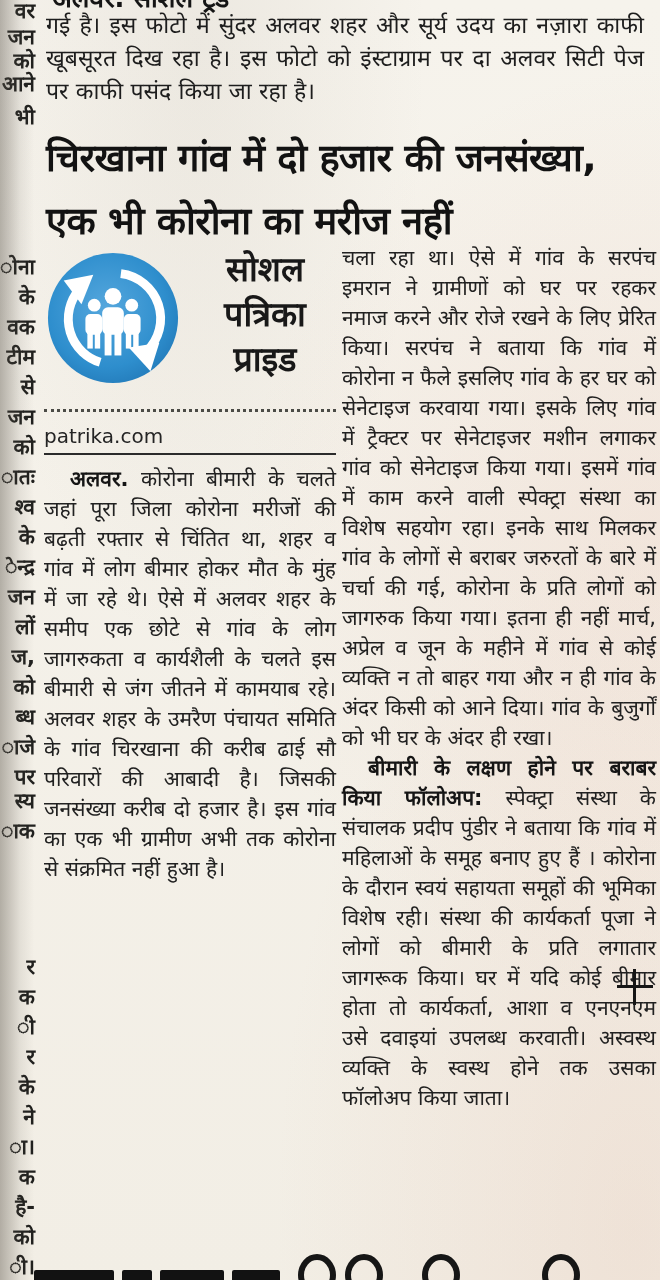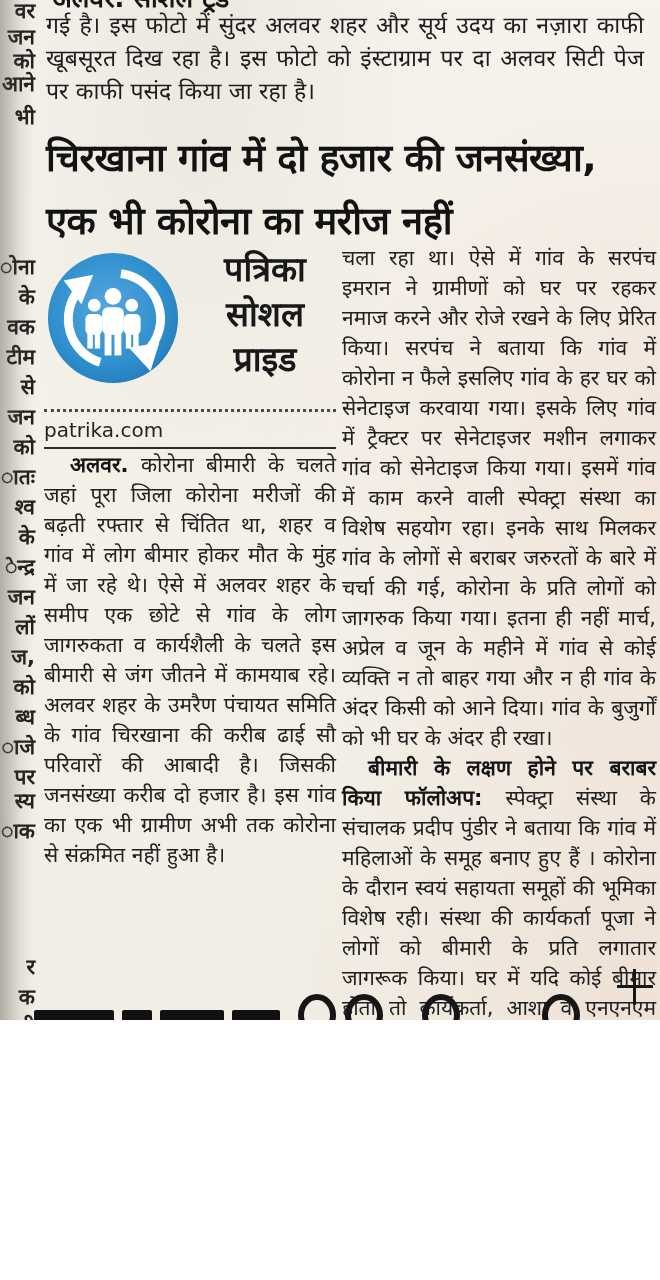--- a/index.html
+++ b/index.html
@@ -1,18 +1,18 @@
 <!DOCTYPE html>
 <html><head>
 <meta charset="utf-8">
 <style>
   html,body{margin:0;padding:0;}
   body{width:660px;height:1280px;overflow:hidden;}
   .page{
-    position:relative;width:660px;height:1020px;overflow:hidden;
+    position:relative;width:660px;height:1280px;overflow:hidden;
     font-family:"DejaVu Sans",sans-serif;color:#202020;
     background:
       radial-gradient(ellipse at 100% 42%, rgba(228,168,148,.16), transparent 45%),
       radial-gradient(ellipse at 96% 96%, rgba(226,182,162,.22), transparent 40%),
       radial-gradient(ellipse at 30% 4%, rgba(150,140,125,.10), transparent 35%),
       linear-gradient(#f6f3ec,#f2eee5);
   }
   .gutter-shadow{position:absolute;left:0;top:0;bottom:0;width:34px;z-index:6;pointer-events:none;
     background:linear-gradient(to right, rgba(88,82,72,.42), rgba(88,82,72,.10) 60%, rgba(88,82,72,0));}
   
@@ -31,23 +31,23 @@
   .indent{text-indent:26px;}
   .lead{font-weight:bold;color:#151515;}
   
   .logo-row{display:flex;align-items:flex-start;gap:12px;height:152px;}
   .logo-badge{width:138px;height:138px;flex:0 0 auto;margin-top:4px;}
   .logo-text{font-size:34px;line-height:45px;font-weight:bold;color:#181818;padding-top:2px;text-align:center;flex:1;}
   
   .subhead{margin-top:12px;font-size:31px;line-height:44px;font-weight:bold;color:#141414;}
   .dotline{margin-top:12px;border-top:3px dotted #4b4b46;height:0;}
   .byline{margin-top:9px;font-size:22px;font-weight:bold;color:#181818;}
-  .site{margin-top:6px;font-size:20px;color:#242424;}
+  .site{margin-top:12px;font-size:20px;color:#242424;}
   .rule{margin-top:5px;border-top:2px solid #2b2b2b;height:0;}
-  .body-start{margin-top:1px;}
+  .body-start{margin-top:9px;}
   
   .plus-mark{position:absolute;left:617px;top:969px;width:36px;height:36px;z-index:4;}
   .plus-mark .ph{position:absolute;left:0;top:16px;width:36px;height:3px;background:#161616;}
   .plus-mark .pv{position:absolute;left:16px;top:0;width:3px;height:36px;background:#161616;}
   
   .cut-bar{position:absolute;bottom:0;height:10px;background:#121212;border-radius:2px 2px 0 0;z-index:4;}
   .cut-ring{position:absolute;bottom:-16px;width:26px;height:30px;border:6px solid #161616;border-radius:50%;z-index:4;background:transparent;}
 </style>
 </head>
 <body>
@@ -124,22 +124,22 @@
         <circle cx="89" cy="57" r="6.5" fill="#ffffff"></circle>
         <rect x="81" y="66" width="17" height="21" rx="5" fill="#ffffff"></rect>
         <rect x="83" y="85" width="5.5" height="16" fill="#ffffff"></rect>
         <rect x="90.5" y="85" width="5.5" height="16" fill="#ffffff"></rect>
         <circle cx="70" cy="48" r="8.5" fill="#ffffff"></circle>
         <rect x="59" y="59" width="22" height="28" rx="6" fill="#ffffff"></rect>
         <rect x="61.5" y="85" width="7" height="23" fill="#ffffff"></rect>
         <rect x="71.5" y="85" width="7" height="23" fill="#ffffff"></rect>
       </svg>
       <div class="logo-text">
+        <div>सोशल</div>
         <div>पत्रिका</div>
-        <div>सोशल</div>
         <div>प्राइड</div>
       </div>
     </div>
 
 
     <div class="dotline"></div>
     <div class="site">patrika.com</div>
     <div class="rule"></div>
 
     <p class="bodytext indent body-start"><span class="lead">अलवर.</span> <span>कोरोना बीमारी के चलते जहां पूरा जिला कोरोना मरीजों की बढ़ती रफ्तार से चिंतित था, शहर व गांव में लोग बीमार होकर मौत के मुंह में जा रहे थे। ऐसे में अलवर शहर के समीप एक छोटे से गांव के लोग जागरुकता व कार्यशैली के चलते इस बीमारी से जंग जीतने में कामयाब रहे। अलवर शहर के उमरैण पंचायत समिति के गांव चिरखाना की करीब ढाई सौ परिवारों की आबादी है। जिसकी जनसंख्या करीब दो हजार है। इस गांव का एक भी ग्रामीण अभी तक कोरोना से संक्रमित नहीं हुआ है।</span></p>

